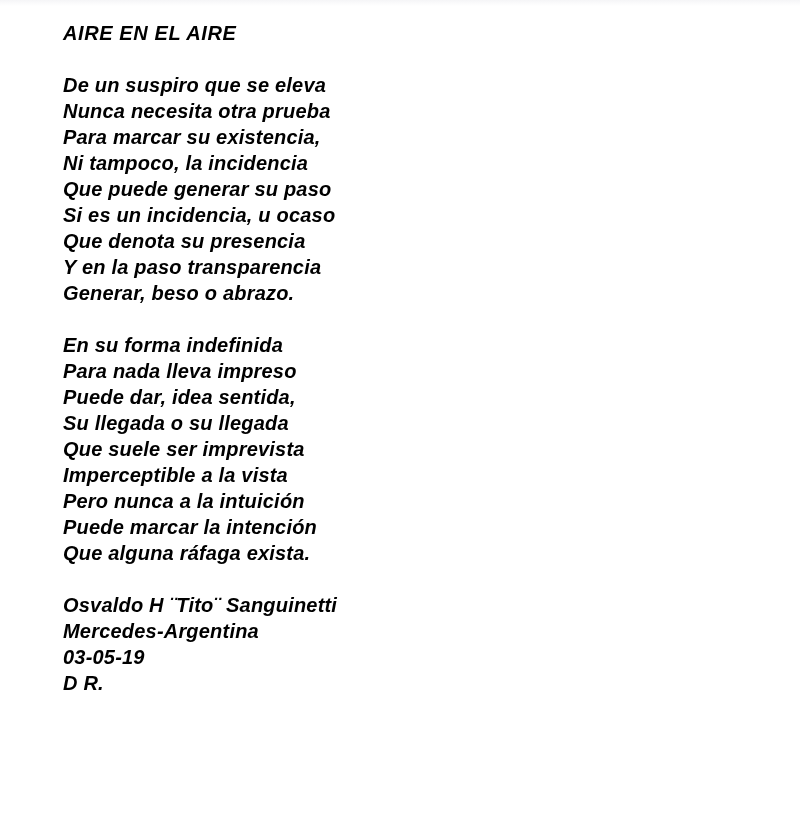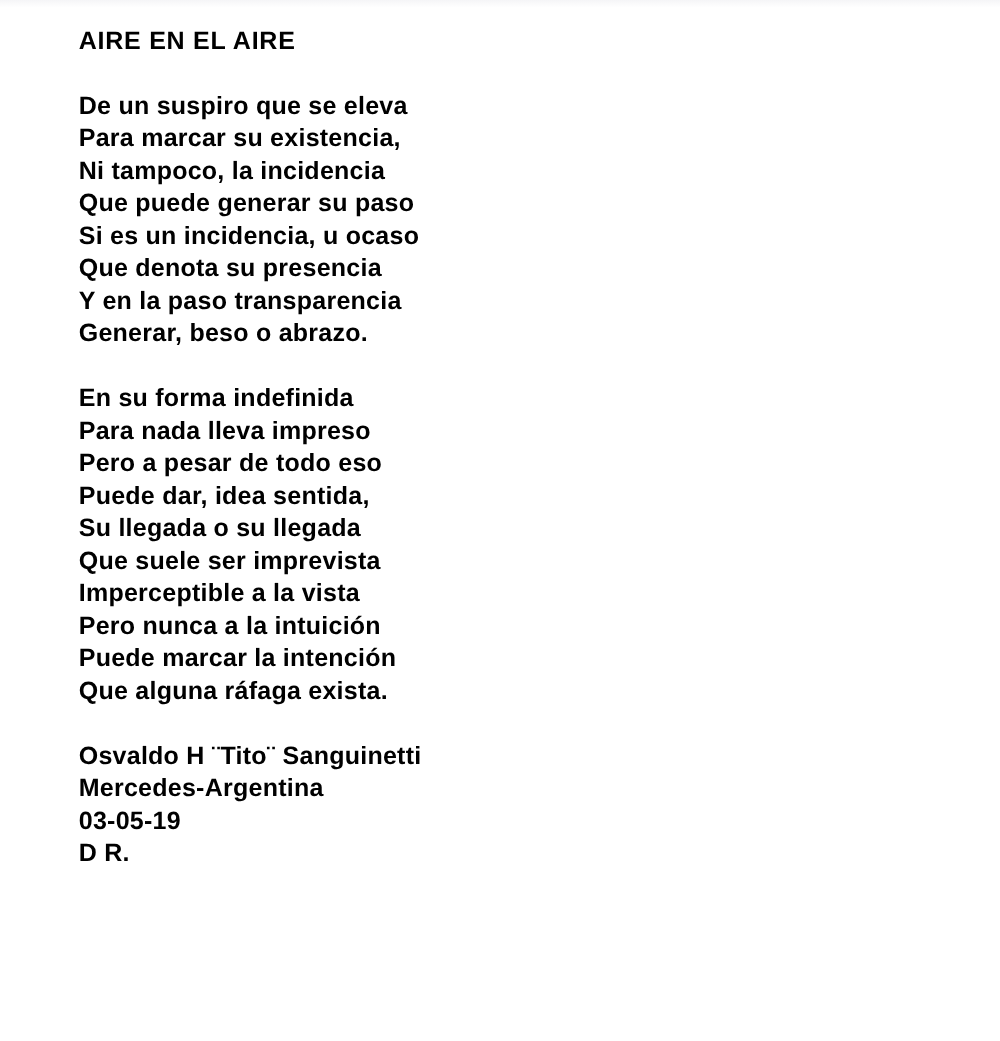--- a/index.html
+++ b/index.html
@@ -19,20 +19,21 @@
     width: 800px; height: 6px;
     background: linear-gradient(#f5f5f7, #ffffff);
   }
   .page {
     position: relative;
     box-sizing: border-box;
     width: 684px;
     height: 833px;
     padding: 20px 30px 0 63px;
     color: #000000;
+    font-style: italic;
   }
   .line {
     height: 26px;
     line-height: 26px;
     font-size: 20px;
     font-weight: bold;
     white-space: nowrap;
     letter-spacing: 0.2px;
   }
   .blank-line {
@@ -60,35 +61,35 @@
 <div class="top-shade"></div>
 
 <div class="page">
 
   <div class="title-line">AIRE EN EL AIRE</div>
 
   <div class="blank-line"></div>
 
   <div>
     <div class="line">De un suspiro que se eleva</div>
+    <div class="line">Nunca necesita otra prueba</div>
     <div class="line">Para marcar su existencia,</div>
     <div class="line">Ni tampoco, la incidencia</div>
     <div class="line">Que puede generar su paso</div>
     <div class="line">Si es un incidencia, u ocaso</div>
     <div class="line">Que denota su presencia</div>
     <div class="line">Y en la paso transparencia</div>
     <div class="line">Generar, beso o abrazo.</div>
   </div>
 
   <div class="blank-line"></div>
 
   <div>
     <div class="line">En su forma indefinida</div>
     <div class="line">Para nada lleva impreso</div>
-    <div class="line">Pero a pesar de todo eso</div>
     <div class="line">Puede dar, idea sentida,</div>
     <div class="line">Su llegada o su llegada</div>
     <div class="line">Que suele ser imprevista</div>
     <div class="line">Imperceptible a la vista</div>
     <div class="line">Pero nunca a la intuición</div>
     <div class="line">Puede marcar la intención</div>
     <div class="line">Que alguna ráfaga exista.</div>
   </div>
 
   <div class="blank-line"></div>

